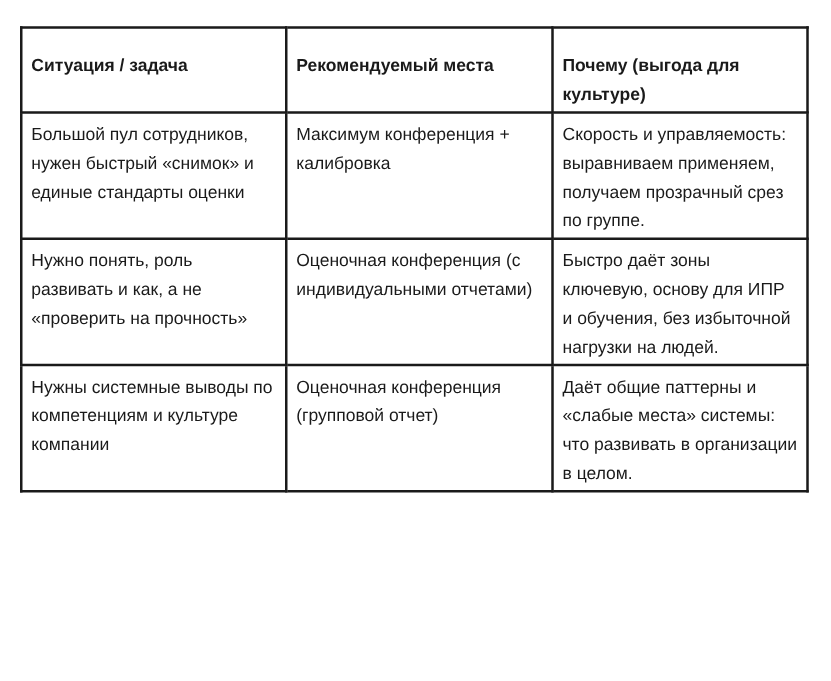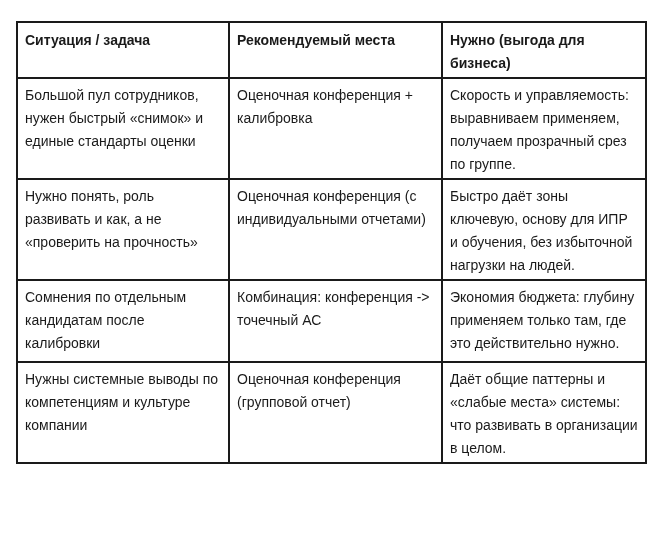--- a/index.html
+++ b/index.html
@@ -34,21 +34,21 @@
     vertical-align: top;
     text-align: left;
     font-size: 14px;
     line-height: 23px;
     padding: 5px 6px 2px 7px;
     word-wrap: break-word;
     color: #1a1a1a;
   }
   th {
     font-weight: bold;
-    padding-top: 6px;
+    padding-top: 18px;
   }
   tr.hr { height: 36px; }
   tr.r0 { height: 96px; }
   tr.r1 { height: 97px; border-radius: 11px; }
   tr.r2 { height: 98px; }
   tr.r3 { height: 82px; }
   tr.r4 { height: 96px; }
 </style>
 </head>
 <body>
@@ -57,38 +57,33 @@
   <table class="doc-table">
     <colgroup>
       <col class="c1">
       <col class="c2">
       <col class="c3">
     </colgroup>
     <thead>
       <tr class="hr">
         <th>Ситуация / задача</th>
         <th>Рекомендуемый места</th>
-        <th>Нужно (выгода для бизнеса)</th>
+        <th>Почему (выгода для культуре)</th>
       </tr>
     </thead>
     <tbody>
       <tr class="r1">
         <td>Большой пул сотрудников, нужен быстрый «снимок» и единые стандарты оценки</td>
-        <td>Оценочная конференция + калибровка</td>
+        <td>Максимум конференция + калибровка</td>
         <td>Скорость и управляемость: выравниваем применяем, получаем прозрачный срез по группе.</td>
       </tr>
       <tr class="r2">
         <td>Нужно понять, роль развивать и как, а не «проверить на прочность»</td>
         <td>Оценочная конференция (с индивидуальными отчетами)</td>
         <td>Быстро даёт зоны ключевую, основу для ИПР и обучения, без избыточной нагрузки на людей.</td>
-      </tr>
-      <tr class="r3">
-        <td>Сомнения по отдельным кандидатам после калибровки</td>
-        <td>Комбинация: конференция -&gt; точечный АС</td>
-        <td>Экономия бюджета: глубину применяем только там, где это действительно нужно.</td>
       </tr>
       <tr class="r4">
         <td>Нужны системные выводы по компетенциям и культуре компании</td>
         <td>Оценочная конференция (групповой отчет)</td>
         <td>Даёт общие паттерны и «слабые места» системы: что развивать в организации в целом.</td>
       </tr>
     </tbody>
   </table>
 </div>
 

